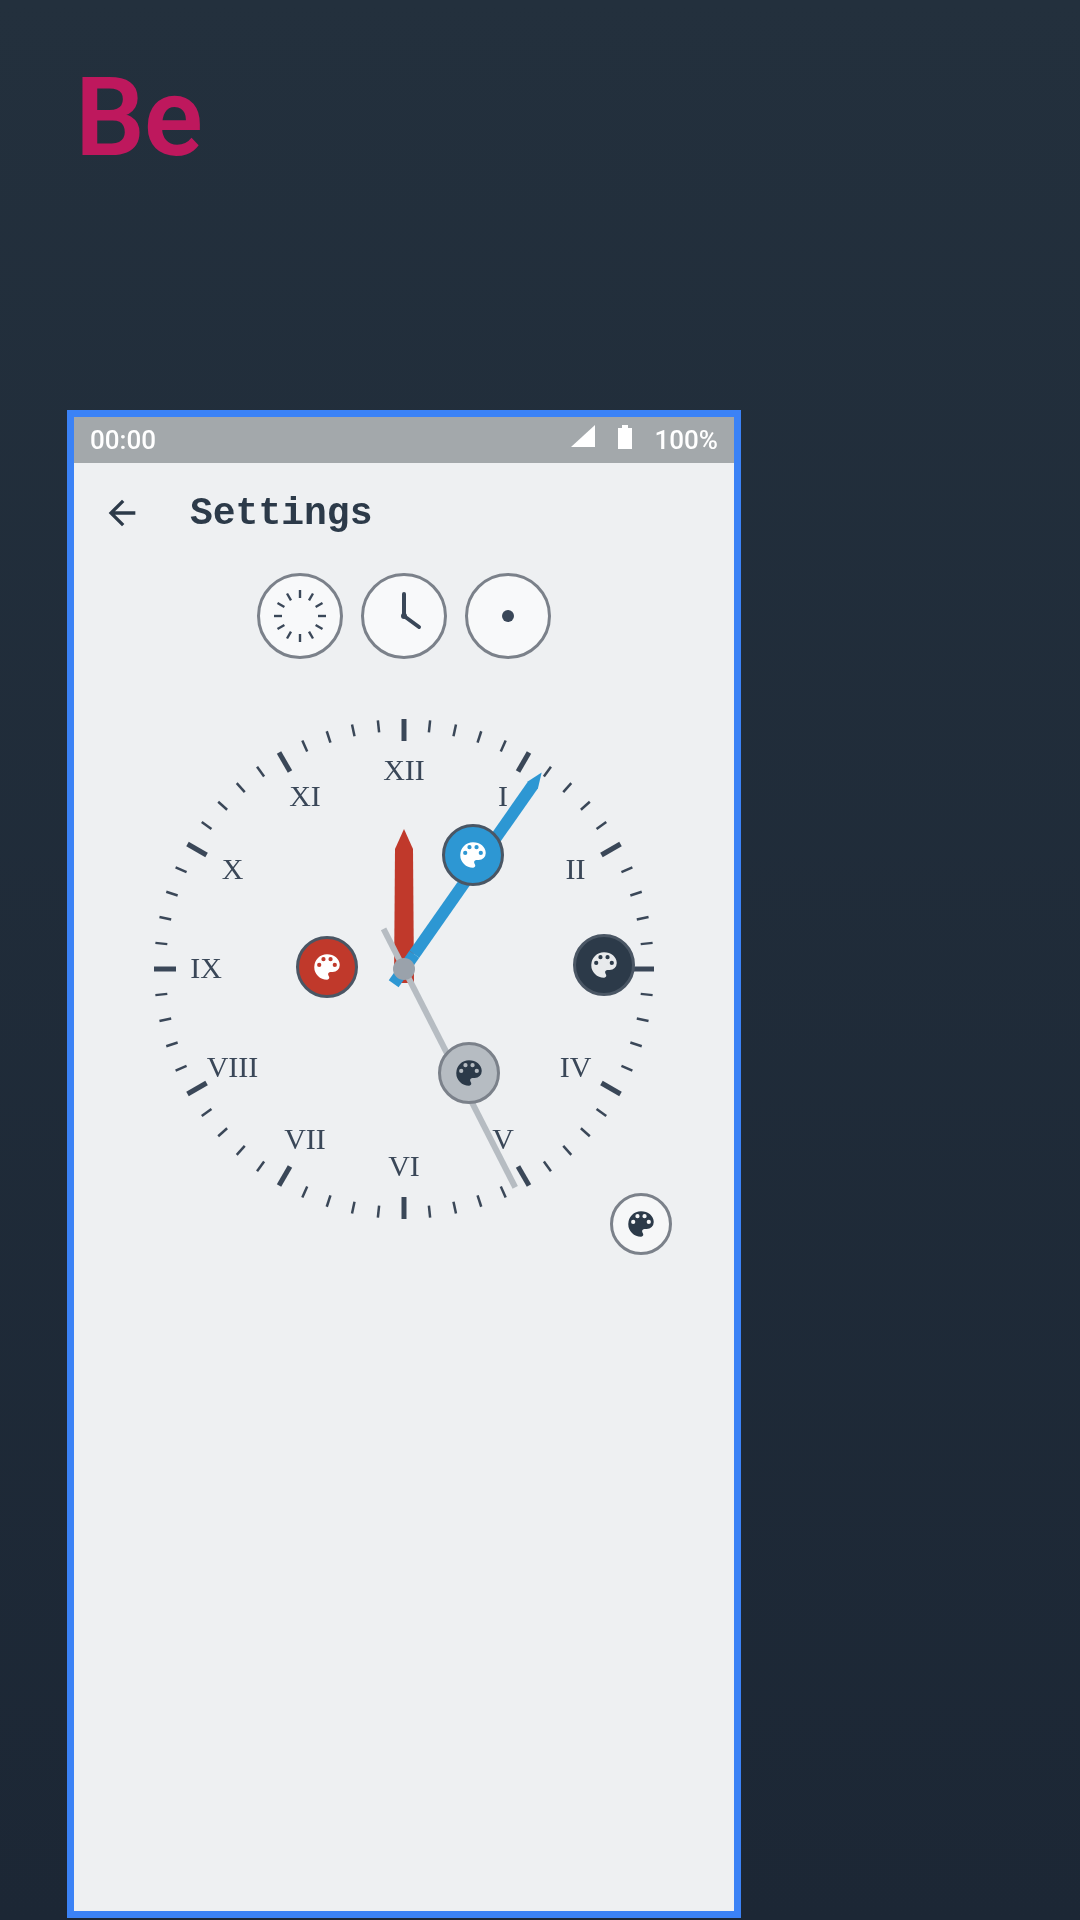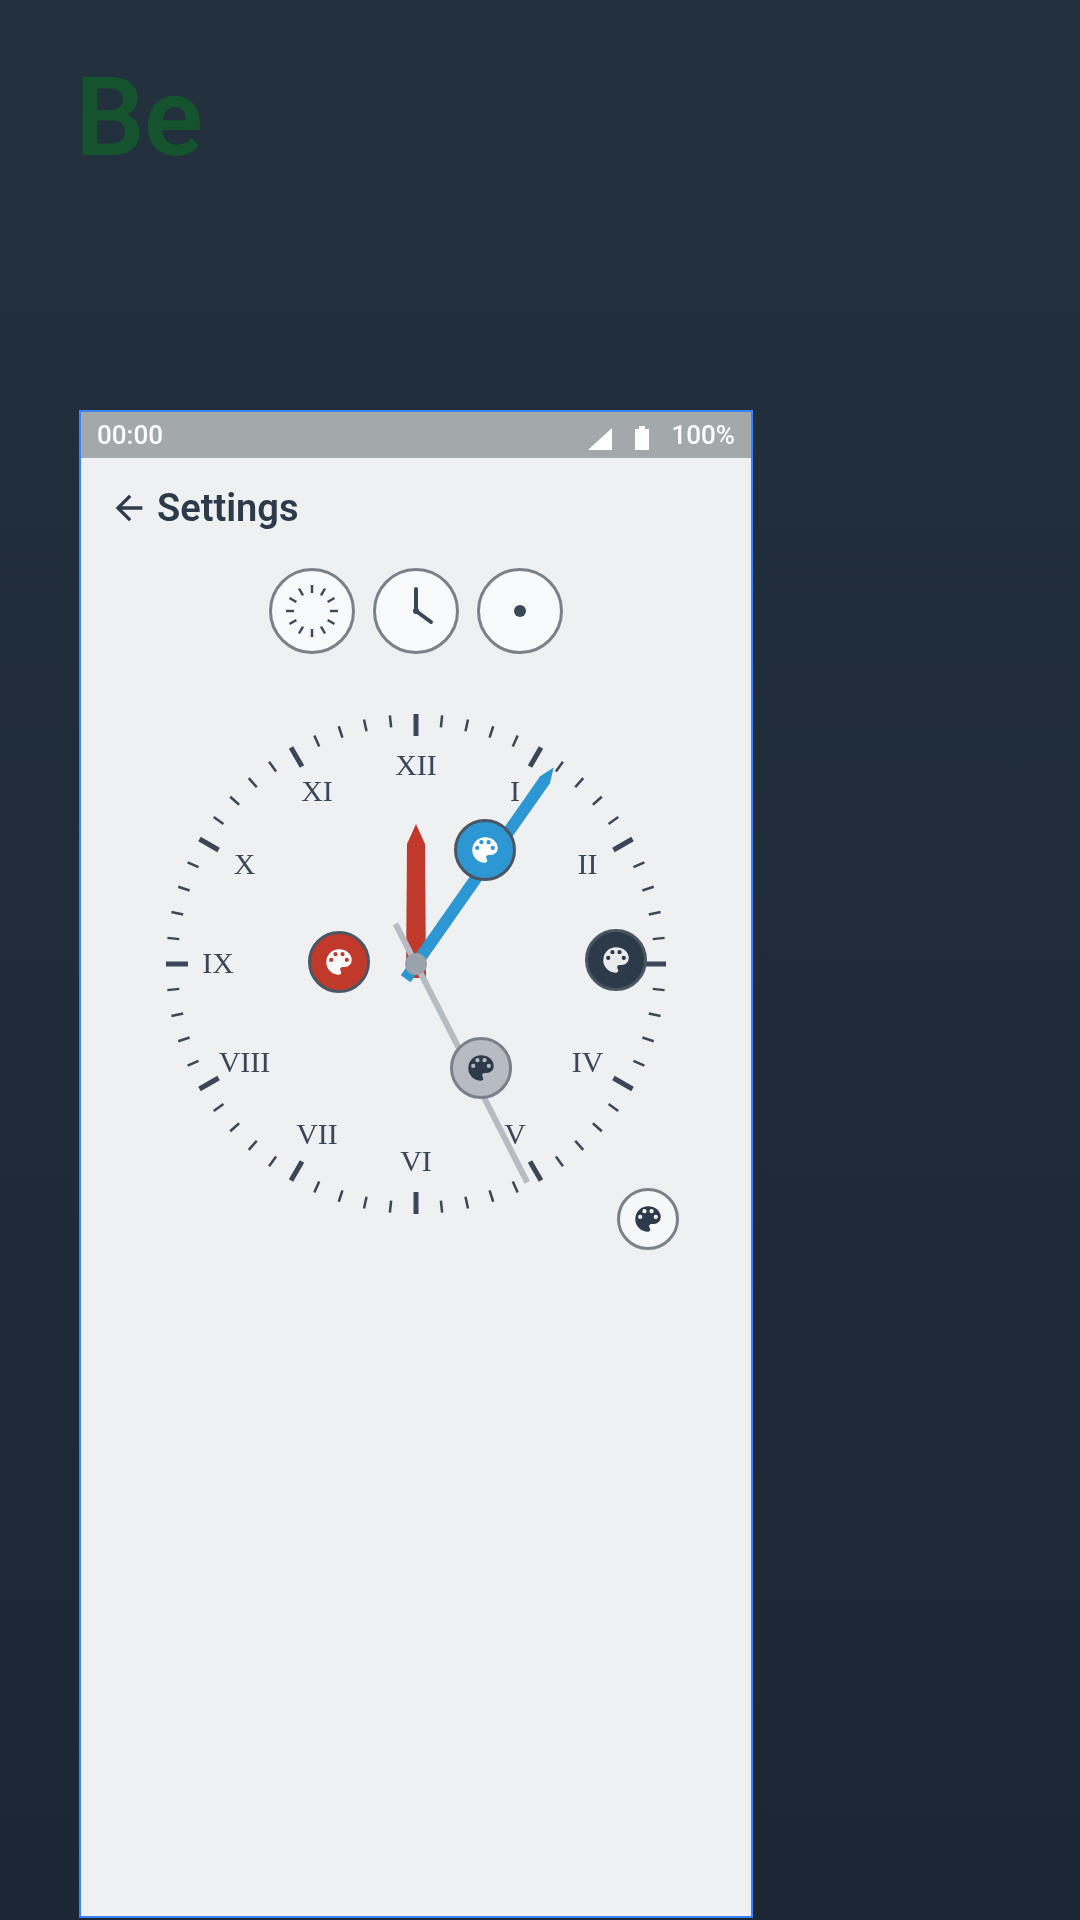--- a/index.html
+++ b/index.html
@@ -8,64 +8,66 @@
     background: linear-gradient(to bottom, #23303d 0%, #1c2735 100%);
     font-family: -apple-system, Roboto, "Helvetica Neue", Arial, sans-serif;
     position: relative;
   }
 
   
   .headline {
     position: absolute;
     left: 75px;
     top: 60px;
-    color: #14532d;
+    color: #be185d;
     font-size: 110px;
     font-weight: 600;
     line-height: 1.05;
     letter-spacing: -1px;
   }
 
   
   .phone {
     position: absolute;
-    left: 79px;
+    left: 67px;
     top: 410px;
     width: 674px;
     height: 1508px;
     background: #eef0f2;
-    border: 2px solid #3b82f6;
+    border: 7px solid #3b82f6;
     overflow: hidden;
   }
 
   
   .statusbar {
     height: 46px;
     background: #a3a8ab;
     display: flex;
     align-items: center;
     justify-content: space-between;
     padding: 0 16px;
     color: #ffffff;
     font-size: 26px;
     font-weight: 500;
   }
   .statusbar .right {
     display: flex;
-    align-items: flex-end;
+    align-items: flex-start;
     gap: 23px;
   }
   .statusbar svg { display: block; }
 
   
   .appbar {
     height: 100px;
     display: flex;
     align-items: center;
     padding: 0 20px;
+    gap: 40px;
+    font-family: Liberation Mono, monospace;
   }
   .appbar .back {
     width: 56px;
     height: 56px;
     display: flex;
     align-items: center;
     justify-content: center;
     cursor: pointer;
   }
   .appbar .title {

